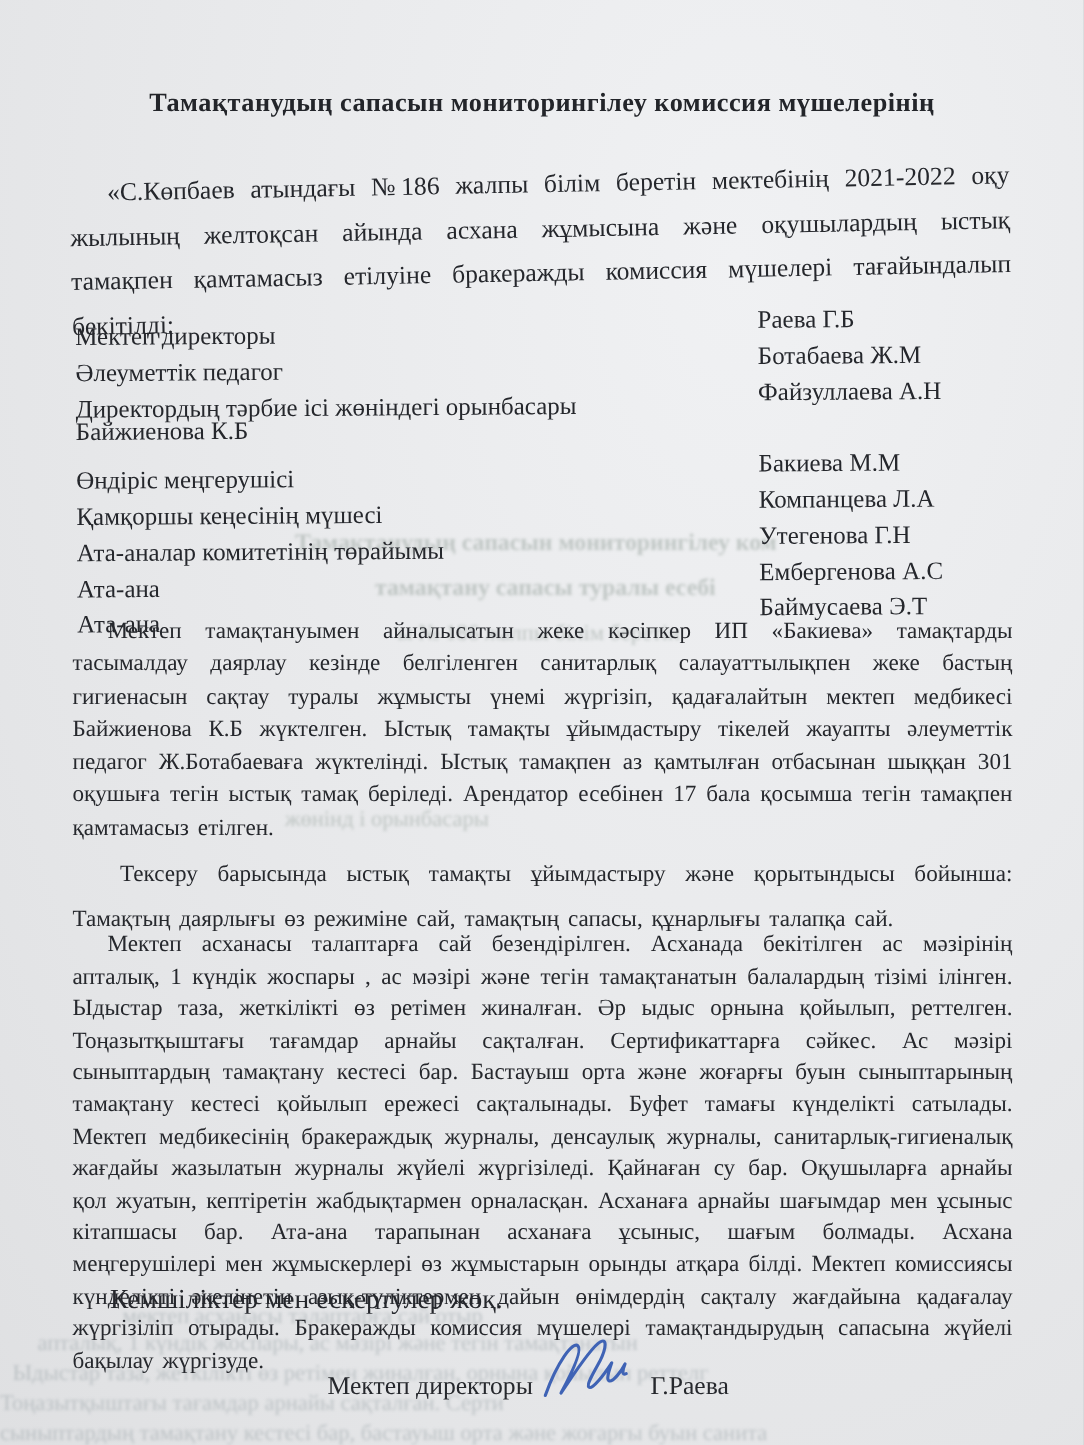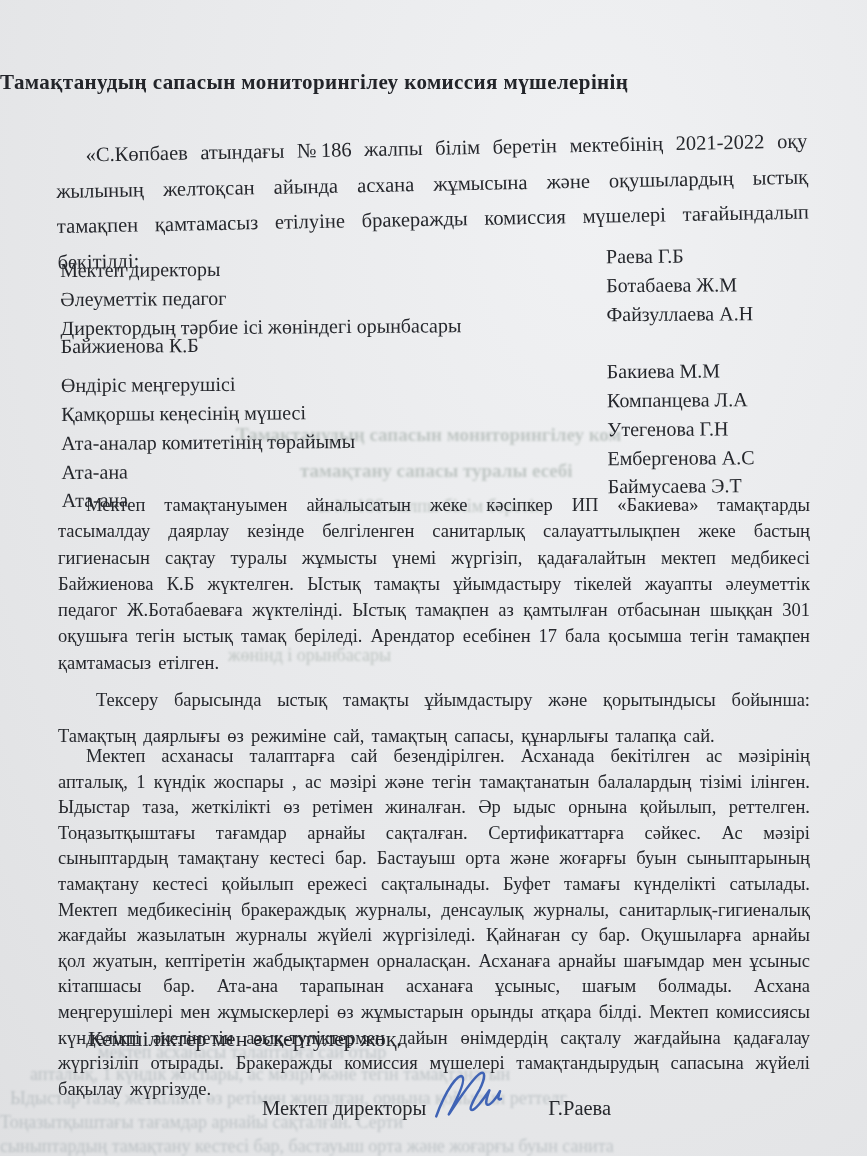--- a/index.html
+++ b/index.html
@@ -33,21 +33,21 @@
   .g-b2 { top:1064px; left:30px;  color:#98a2a6; }
   .g-b3 { top:1088px; left:10px;  color:#98a2a6; }
   .g-b4 { top:1112px; left:0px;   color:#98a2a6; }
   .g-b5 { top:1136px; left:0px;   color:#98a2a6; }
 
   
   .content { position:relative; z-index:2; }
 
   .doc-title {
     position:absolute; top:64px; left:0; width:867px;
-    font-weight:bold;
+    text-align:center; font-weight:bold;
     font-size:21px; line-height:37px;
     letter-spacing:.4px; color:#23252a;
   }
   .doc-title .t-line { display:block; }
 
   .intro {
     position:absolute; top:138px; left:58px; width:752px;
     font-size:20.5px; line-height:35.5px;
     text-align:justify; text-indent:30px;
     word-spacing:3px;
@@ -84,21 +84,21 @@
     font-size:22px;
   }
 
   .signature-row {
     position:absolute; top:1086px; left:262px;
     display:flex; align-items:center;
     font-size:20.5px; color:#26282d;
   }
   .sig-label { white-space:nowrap; }
   .sig-ink { margin:-18px 4px 0 2px; }
-  .sig-name { margin-left:28px; white-space:nowrap;text-align:center; }
+  .sig-name { white-space:nowrap;text-align:center; }
 </style>
 </head>
 <body>
 
 <div class="photo">
 
   <div class="ghost bold g-title1">Тамақтанудың сапасын мониторингілеу ком</div>
   <div class="ghost bold g-title2">тамақтану сапасы туралы есебі</div>
   <div class="ghost g-line3">ы № 186 жалпы білім беретін</div>
   <div class="ghost g-mid">жөнінд і орынбасары</div>

